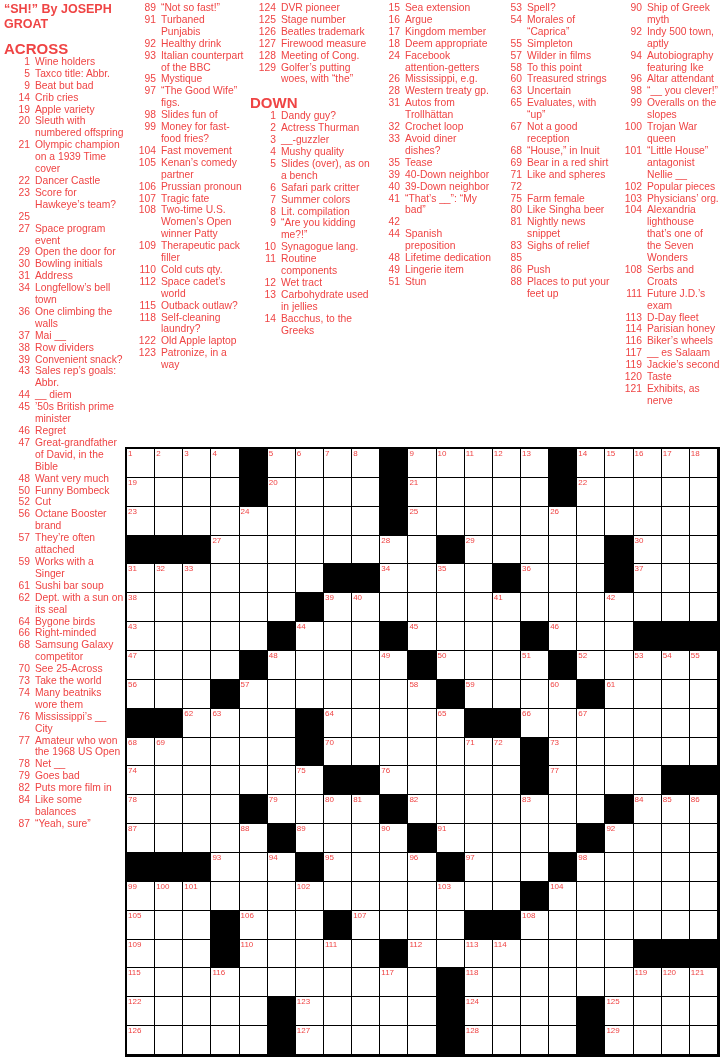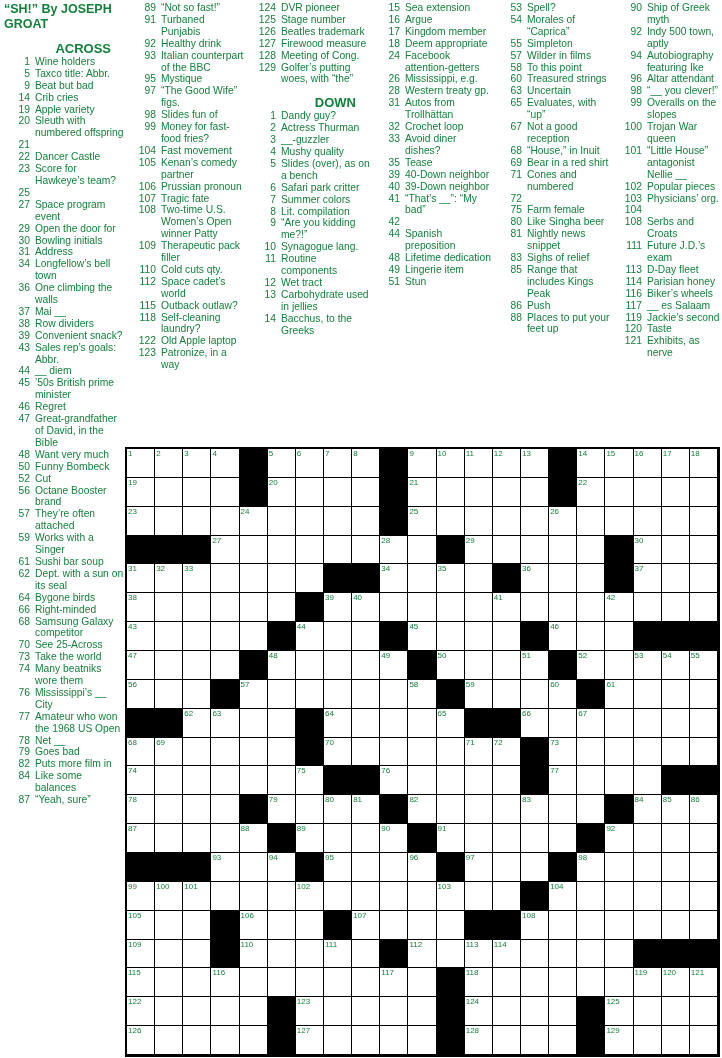--- a/index.html
+++ b/index.html
@@ -1,26 +1,26 @@
 <!DOCTYPE html>
 <html><head>
 <meta charset="utf-8">
 <style>
   html,body{margin:0;padding:0;background:#fff;}
   #page{position:relative;width:722px;height:1058px;background:#fff;overflow:hidden;
-        font-family:"Liberation Sans","DejaVu Sans",sans-serif;color:#15803d;}
+        font-family:"Liberation Sans","DejaVu Sans",sans-serif;color:#ef4444;}
   .clue-col{position:absolute;top:2px;font-size:10.3px;line-height:11.9px;}
   .col-0{left:4px;width:121px;}
   .col-1{left:130px;width:115px;}
   .col-2{left:250px;width:120px;}
   .col-3{left:374px;width:118px;}
   .col-4{left:496px;width:117px;}
   .col-5{left:616px;width:104px;}
   .puzzle-title{font-weight:bold;font-size:12.5px;line-height:14.5px;margin-bottom:2px;}
-  .clue-header{font-weight:bold;font-size:13px;text-align:right;margin:12px 14px 1px 0;}
+  .clue-header{font-weight:bold;font-size:15px;text-align:left;margin:12px 14px 1px 0;}
   .clue{display:flex;}
   .clue .num{flex:0 0 26px;text-align:right;padding-right:5px;}
   .clue .txt{flex:1;}
   #crossword-grid{position:absolute;left:125px;top:447px;width:595px;height:610px;
     display:grid;grid-template-columns:repeat(21,1fr);grid-template-rows:repeat(21,1fr);
     border:2px solid #000;box-sizing:border-box;background:#fff;}
   .cell{position:relative;border-right:1px solid #000;border-bottom:1px solid #000;box-sizing:border-box;background:#fff;}
   .cell.black{background:#000;}
   .cellnum{position:absolute;top:0px;left:1px;font-size:8px;line-height:9px;}
 </style>
@@ -51,20 +51,21 @@
         <div class="clue">
           <span class="num">19</span>
           <span class="txt">Apple variety</span>
         </div>
         <div class="clue">
           <span class="num">20</span>
           <span class="txt">Sleuth with numbered offspring</span>
         </div>
         <div class="clue">
           <span class="num">21</span>
+          <span class="txt">Olympic champion on a 1939 Time cover</span>
         </div>
         <div class="clue">
           <span class="num">22</span>
           <span class="txt">Dancer Castle</span>
         </div>
         <div class="clue">
           <span class="num">23</span>
           <span class="txt">Score for Hawkeye’s team?</span>
         </div>
         <div class="clue">
@@ -493,21 +494,21 @@
         <div class="clue">
           <span class="num">68</span>
           <span class="txt">“House,” in Inuit</span>
         </div>
         <div class="clue">
           <span class="num">69</span>
           <span class="txt">Bear in a red shirt</span>
         </div>
         <div class="clue">
           <span class="num">71</span>
-          <span class="txt">Cones and numbered</span>
+          <span class="txt">Like and spheres</span>
         </div>
         <div class="clue">
           <span class="num">72</span>
         </div>
         <div class="clue">
           <span class="num">75</span>
           <span class="txt">Farm female</span>
         </div>
         <div class="clue">
           <span class="num">80</span>
@@ -516,21 +517,20 @@
         <div class="clue">
           <span class="num">81</span>
           <span class="txt">Nightly news snippet</span>
         </div>
         <div class="clue">
           <span class="num">83</span>
           <span class="txt">Sighs of relief</span>
         </div>
         <div class="clue">
           <span class="num">85</span>
-          <span class="txt">Range that includes Kings Peak</span>
         </div>
         <div class="clue">
           <span class="num">86</span>
           <span class="txt">Push</span>
         </div>
         <div class="clue">
           <span class="num">88</span>
           <span class="txt">Places to put your feet up</span>
         </div>
       </div>
@@ -570,20 +570,21 @@
         <div class="clue">
           <span class="num">102</span>
           <span class="txt">Popular pieces</span>
         </div>
         <div class="clue">
           <span class="num">103</span>
           <span class="txt">Physicians’ org.</span>
         </div>
         <div class="clue">
           <span class="num">104</span>
+          <span class="txt">Alexandria lighthouse that’s one of the Seven Wonders</span>
         </div>
         <div class="clue">
           <span class="num">108</span>
           <span class="txt">Serbs and Croats</span>
         </div>
         <div class="clue">
           <span class="num">111</span>
           <span class="txt">Future J.D.’s exam</span>
         </div>
         <div class="clue">

